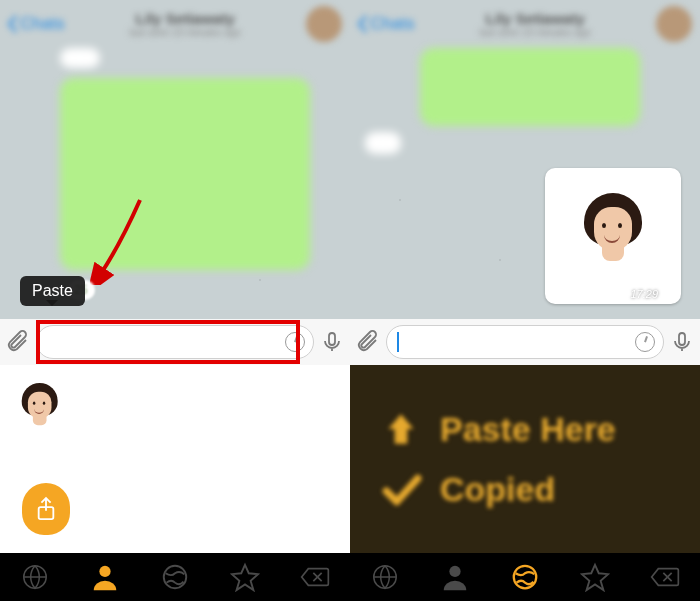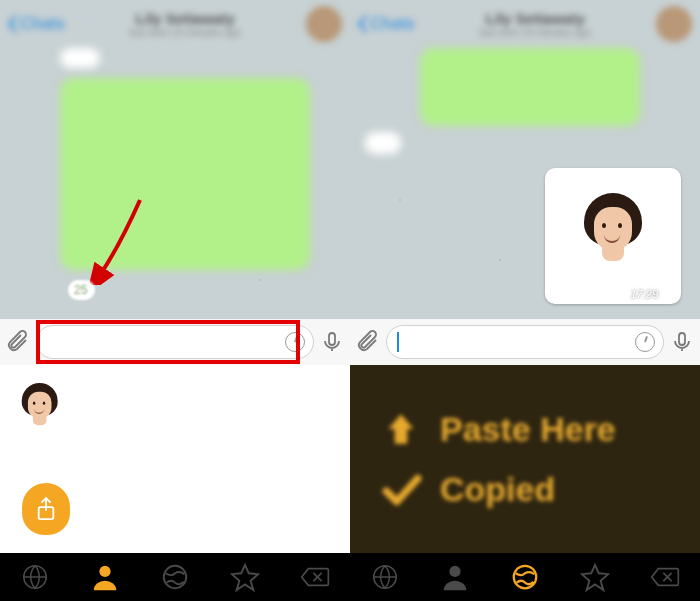--- a/index.html
+++ b/index.html
@@ -117,20 +117,21 @@
       <defs>
           <marker id="ah" markerWidth="10" markerHeight="10" refX="2" refY="3" orient="auto">
             <path d="M0,0 L0,6 L8,3 z" fill="#d20000"></path>
           </marker>
         </defs>
       <path d="M50,5 Q30,50 10,80" stroke="#d20000" stroke-width="4" fill="none" marker-end="url(#ah)"></path>
     </svg>
 
     <div class="okbub"><span>25</span></div>
 
+    <div class="pop"><span>Paste</span></div>
 
     <div class="stickerMsg">
       <div class="faceSticker">
         <div class="faceHair"></div>
           <div class="faceSkin"></div>
           <div class="neck"></div>
         <div class="eye eyeL"></div>
           <div class="eye eyeR"></div>
           <div class="smile"></div>
       </div>

